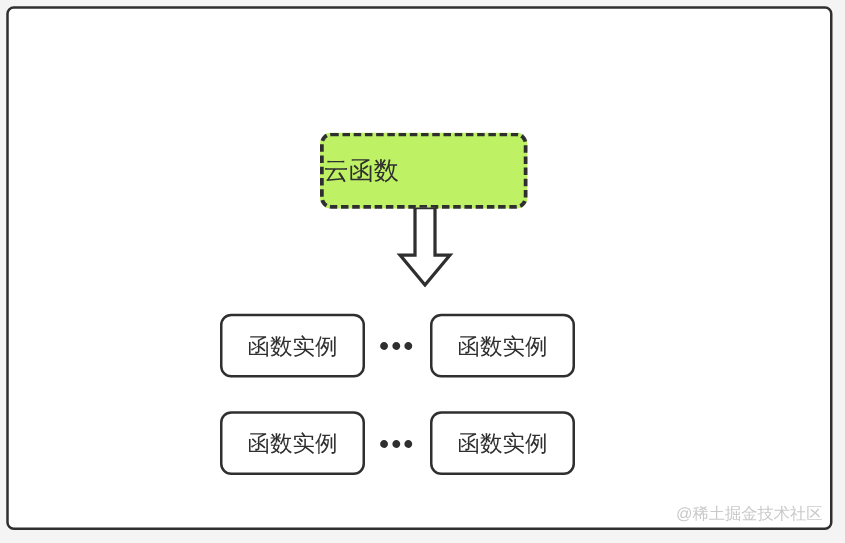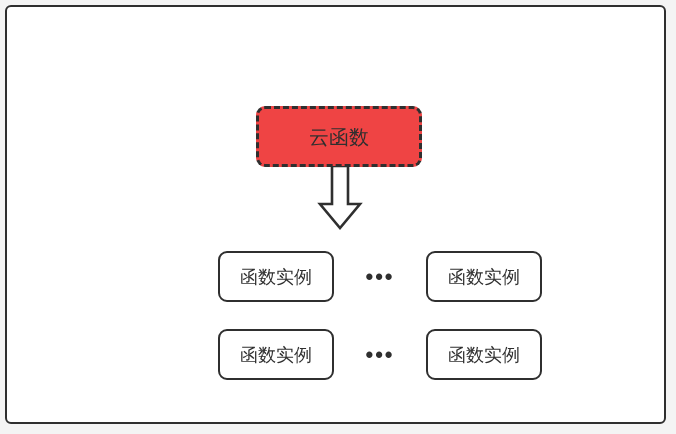--- a/index.html
+++ b/index.html
@@ -53,26 +53,26 @@
   }
 
   
   .dashed-node {
     position: absolute;
     left: 256px;
     top: 106px;
     width: 166px;
     height: 61px;
     box-sizing: border-box;
-    background: #ef4444;
+    background: #bef264;
     border: 3px dashed #2f2f2f;
     border-radius: 9px;
     display: flex;
     align-items: center;
-    justify-content: center;
+    justify-content: flex-start;
   }
   .dashed-node .node-label {
     font-size: 20px;
     line-height: 1;
     color: #2f2f2f;
     white-space: nowrap;
   }
 
   
   .block-arrow {
@@ -80,26 +80,25 @@
     left: 310px;
     top: 166px;
     width: 60px;
     height: 64px;
   }
 
   
   .instance-row {
     position: absolute;
     left: 176px;
-    width: 324px;
+    width: 284px;
     height: 51px;
     display: flex;
     align-items: center;
     justify-content: space-between;
-    margin-left: 42px;
   }
   .instance-row.row-1 { top: 251px; }
   .instance-row.row-2 { top: 329px; }
 
   .instance-box {
     box-sizing: border-box;
     width: 116px;
     height: 51px;
     background: #ffffff;
     border: 2.5px solid #2f2f2f;
@@ -169,14 +168,15 @@
   <div class="instance-row row-2">
     <div class="instance-box">
       <span class="instance-label">函数实例</span>
     </div>
     <div class="ellipsis">•••</div>
     <div class="instance-box">
       <span class="instance-label">函数实例</span>
     </div>
   </div>
 
+  <div class="watermark">@稀土掘金技术社区</div>
 
 </div>
 
 </body></html>

